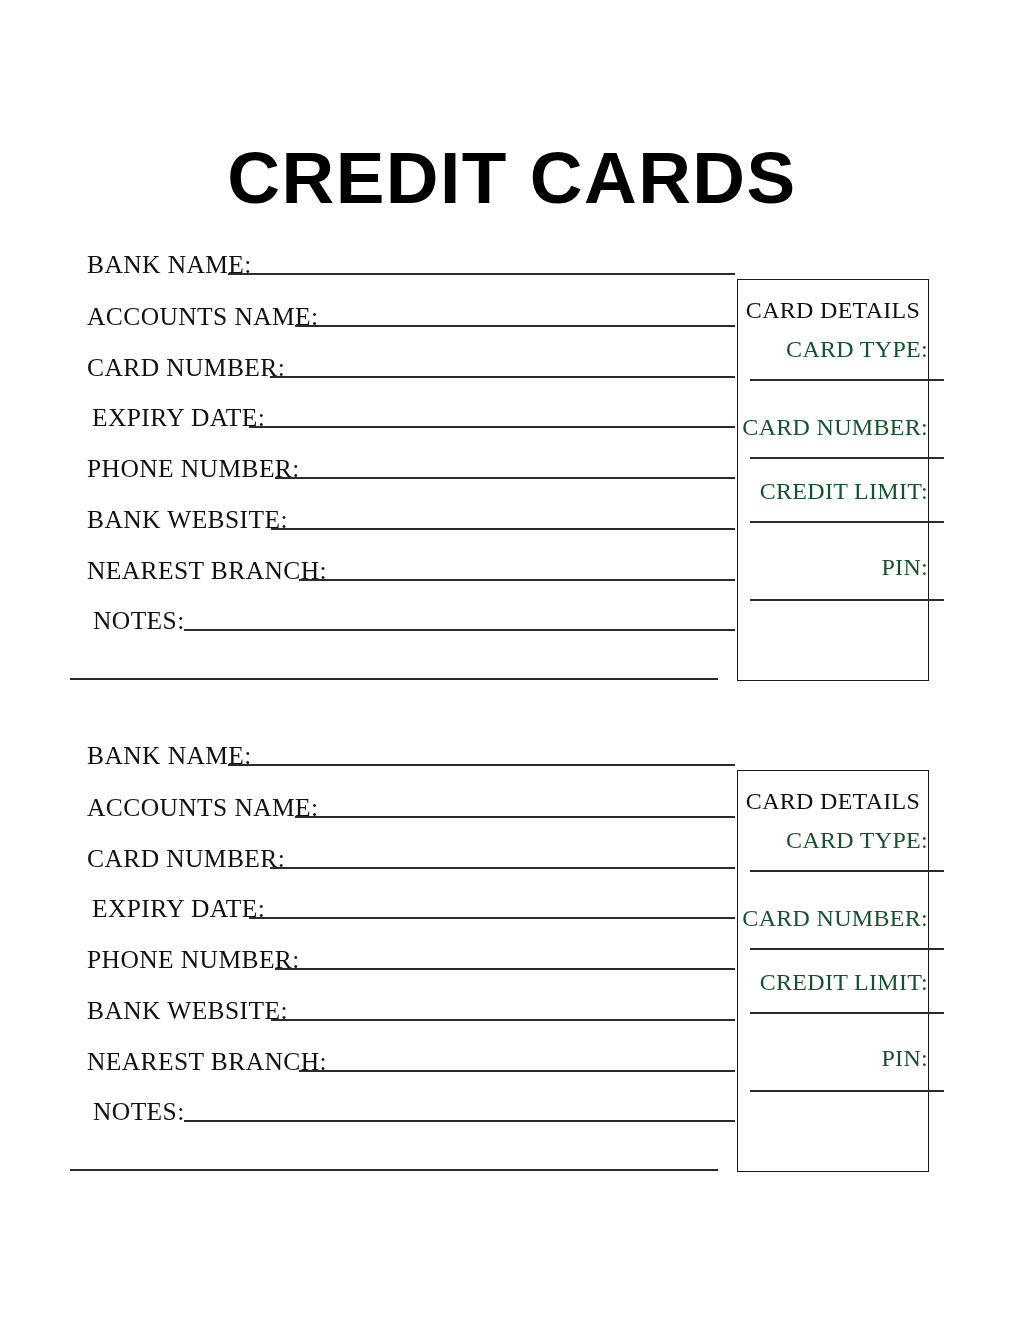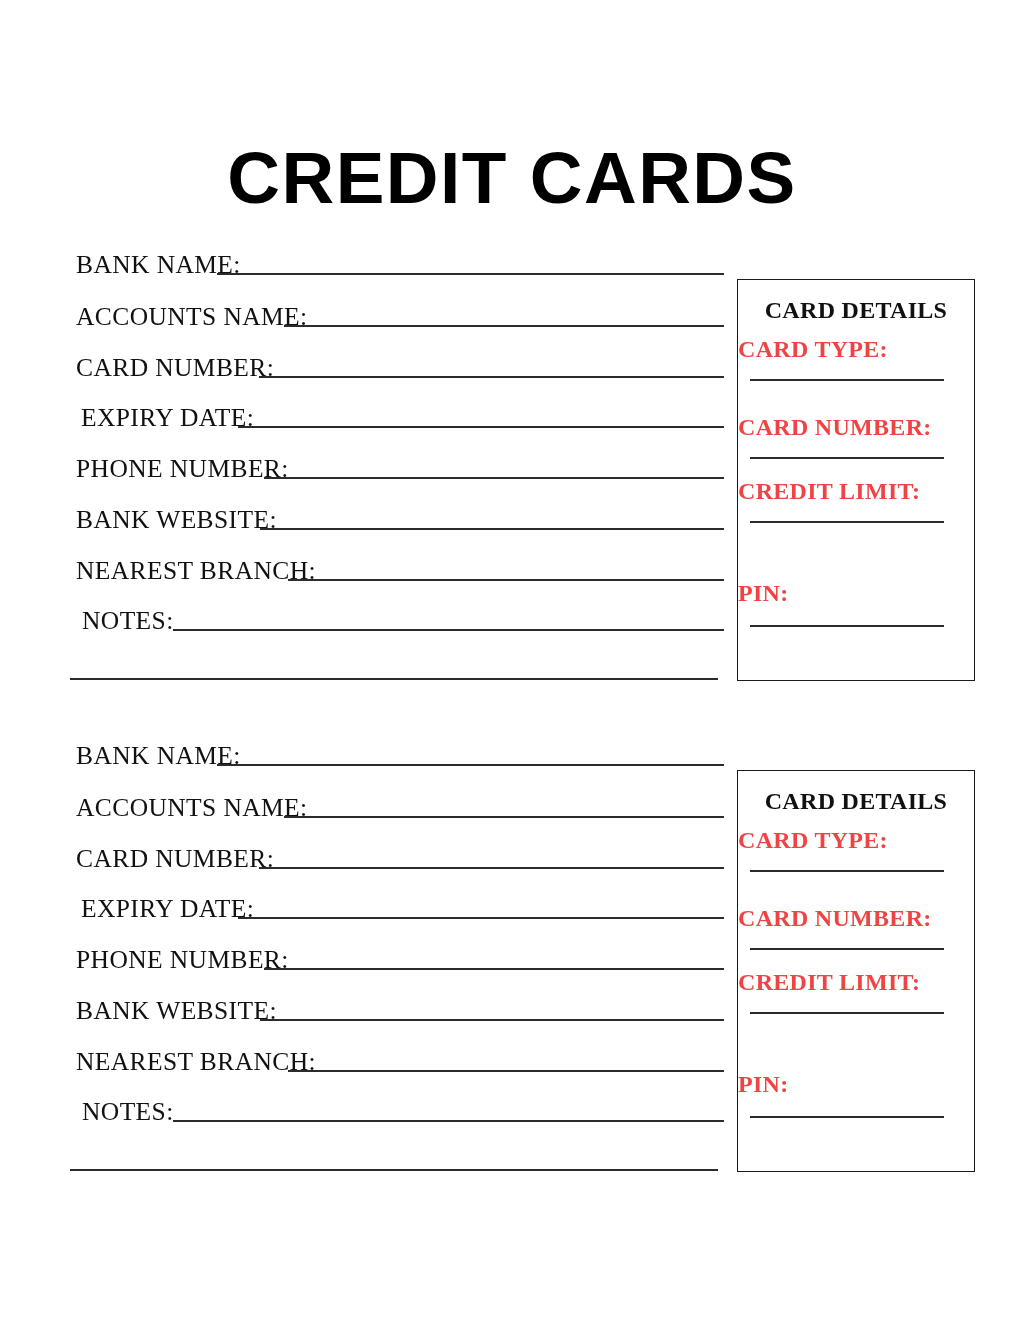--- a/index.html
+++ b/index.html
@@ -37,21 +37,21 @@
   .section {
     position: absolute;
     left: 0;
     width: 1024px;
   }
   .section-1 { top: 246px; }
   .section-2 { top: 737px; }
 
   .field-row {
     position: absolute;
-    left: 6px;
+    left: 17px;
     height: 34px;
     width: 740px;
     white-space: nowrap;
     text-decoration: underline;
   }
 
   .field-label {
     position: absolute;
     bottom: 0;
     font-size: 25.5px;
@@ -71,25 +71,24 @@
   
   .notes-continuation {
     position: absolute;
     height: 0;
     border-bottom: 2.4px solid #2b2b2b;
   }
 
   
   .card-box {
     position: absolute;
-    width: 238px;
+    width: 192px;
     border: 1.8px solid #1a1a1a;
     background: #ffffff;
     box-sizing: border-box;
-    font-weight: bold;
   }
   .card-box-1 { left: 737px; top: 279px; height: 402px; }
   .card-box-2 { left: 737px; top: 770px; height: 402px; }
 
   .card-box-title {
     position: absolute;
     left: 0;
     top: 16px;
     width: 100%;
     text-align: center;
@@ -100,43 +99,43 @@
   }
 
   .card-field {
     position: absolute;
     left: 0;
     width: 100%;
   }
   .card-field-label {
     display: block;
     width: 100%;
-    text-align: left;
+    text-align: right;
     font-size: 24px;
     line-height: 28px;
     letter-spacing: 0.3px;
-    color: #ef4444;
+    color: #14532d;
     white-space: nowrap;
   }
   .card-field-rule {
     position: absolute;
     left: 12px;
     width: 194px;
     height: 0;
     border-bottom: 2.2px solid #2b2b2b;
   }
 
   
   .cf-1 { top: 55px; }
   .cf-1 .card-field-rule { top: 44px; }
   .cf-2 { top: 133px; }
   .cf-2 .card-field-rule { top: 44px; }
   .cf-3 { top: 197px; }
   .cf-3 .card-field-rule { top: 44px; }
-  .cf-4 { top: 299px; }
+  .cf-4 { top: 273px; }
   .cf-4 .card-field-rule { top: 46px; }
 </style>
 </head>
 <body>
 
 <h1 class="page-title">CREDIT CARDS</h1>
 
 <div class="section section-1">
 
   <div class="field-row" style="top:0px;">

